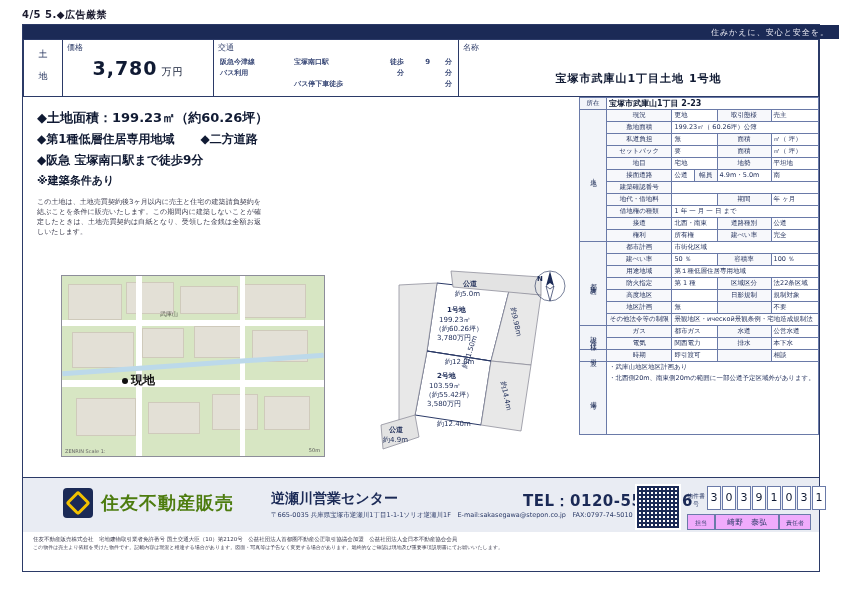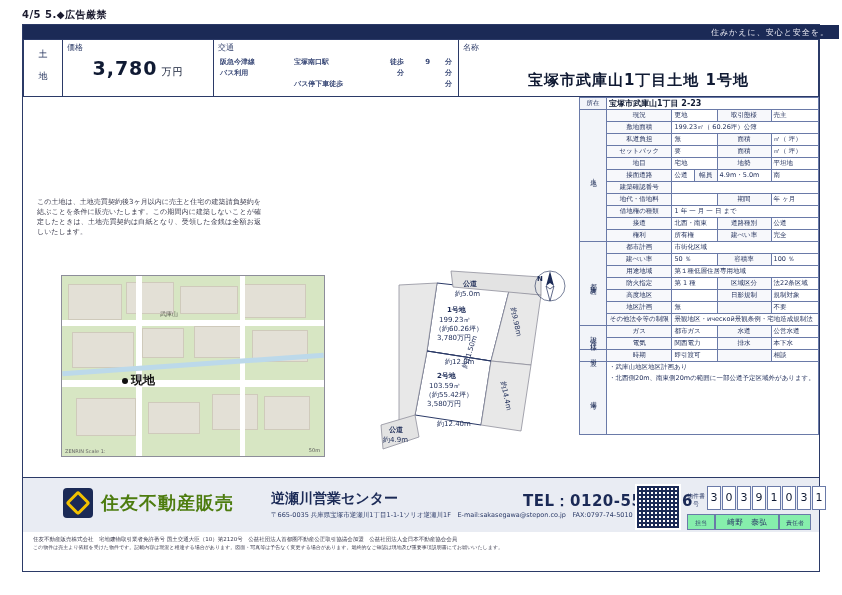--- a/index.html
+++ b/index.html
@@ -26,21 +26,21 @@
   .hdr{position:absolute;left:23px;top:39px;width:796px;height:58px;border-collapse:collapse;}
   .hdr td{border:1px solid #2b3a67;vertical-align:top;padding:0;}
   .hdr .c-lab{width:38px;text-align:center;font-size:9px;color:#1b2a56;}
   .hdr .c-lab div{margin-top:6px;line-height:16px;}
   .hdr .c-price{width:150px;}
   .hdr .c-traffic{width:230px;}
   .hdr .c-name{}
   .cap{font-size:8px;color:#2b3a67;padding:2px 4px;}
   .price-val{font-size:19px;font-weight:bold;color:#101a33;text-align:center;margin-top:2px;letter-spacing:1px;}
   .price-val small{font-size:10px;font-weight:normal;margin-left:4px;}
-  .title-main{font-size:15px;font-weight:bold;color:#101a33;text-align:center;margin-top:16px;letter-spacing:1px;}
+  .title-main{font-size:11px;font-weight:bold;color:#101a33;text-align:center;margin-top:16px;letter-spacing:1px;}
 
   .traffic-rows{padding:2px 6px 0 6px;font-size:7px;color:#3b4a78;font-weight:bold;}
   .traffic-rows .tr{display:flex;justify-content:space-between;line-height:11px;}
   .traffic-rows .tr .a{width:74px;}
   .traffic-rows .tr .b{width:84px;}
   .traffic-rows .tr .c{width:26px;text-align:right;}
   .traffic-rows .tr .d{width:22px;text-align:right;}
 
   
   .left{position:absolute;left:23px;top:97px;width:556px;height:380px;}
@@ -93,21 +93,21 @@
   .tel{position:absolute;left:500px;top:14px;font-size:15px;font-weight:bold;color:#1b2a56;letter-spacing:0.5px;}
   .qr{position:absolute;left:612px;top:6px;width:42px;height:42px;background:
      repeating-linear-gradient(0deg,#1b2a56 0 2px,transparent 2px 4px),
      repeating-linear-gradient(90deg,#1b2a56 0 2px,transparent 2px 4px);
      background-color:#fff;border:2px solid #fff;}
   .codebox{position:absolute;left:664px;top:8px;width:124px;height:26px;}
   .codebox .cl{position:absolute;left:0;top:6px;font-size:6px;color:#2b3a67;width:18px;text-align:center;line-height:8px;}
   .code-cells{position:absolute;left:20px;top:0;display:flex;}
   .code-cells span{width:12px;height:22px;border:1px solid #6a7aa8;margin-right:1px;text-align:center;font-size:11px;line-height:22px;color:#101a33;background:#fff;}
   .stamp-row{position:absolute;left:664px;top:36px;width:124px;height:16px;display:flex;}
-  .stamp-row div{border:1px solid #6a7aa8;font-size:6px;text-align:center;line-height:15px;background:#86efac;color:#2b3a67;}
+  .stamp-row div{border:1px solid #6a7aa8;font-size:6px;text-align:center;line-height:15px;background:#f0abfc;color:#2b3a67;}
 
   .legal{position:absolute;left:0;top:56px;width:796px;font-size:5px;line-height:7.5px;color:#3a3a4c;padding:2px 10px;box-sizing:border-box;}
   .legal .l1{font-size:5.5px;}
 </style>
 </head>
 <body>
 
 <div class="page">
 
   <div class="top-label">4/5 5.◆広告厳禁</div>
@@ -159,20 +159,28 @@
       </td>
       <td class="c-name">
         <div class="cap">名称</div>
         <div class="title-main">宝塚市武庫山1丁目土地 1号地</div>
       </td>
     </tr>
   </tbody>
     </table>
 
   <div class="left">
+    <div class="bullets">
+      <div class="b1">◆土地面積：199.23㎡（約60.26坪）</div>
+      <div class="b2">
+        <span>◆第1種低層住居専用地域</span><span class="sep"></span><span>◆二方道路</span>
+      </div>
+      <div class="b2">◆阪急 宝塚南口駅まで徒歩9分</div>
+      <div class="b3">※建築条件あり</div>
+    </div>
 
     <div class="note">この土地は、土地売買契約後3ヶ月以内に売主と住宅の建築請負契約を結ぶことを条件に販売いたします。この期間内に建築しないことが確定したときは、土地売買契約は白紙となり、受領した金銭は全額お返しいたします。</div>
 
     <div class="map">
       <div class="green" style="left:0;top:0;width:262px;height:180px;"></div>
       <div class="blk" style="left:6px;top:8px;width:52px;height:34px;"></div>
       <div class="blk" style="left:64px;top:6px;width:46px;height:30px;"></div>
       <div class="blk" style="left:118px;top:10px;width:56px;height:26px;"></div>
       <div class="blk" style="left:182px;top:8px;width:60px;height:32px;"></div>
       <div class="blk" style="left:10px;top:56px;width:60px;height:34px;"></div>

